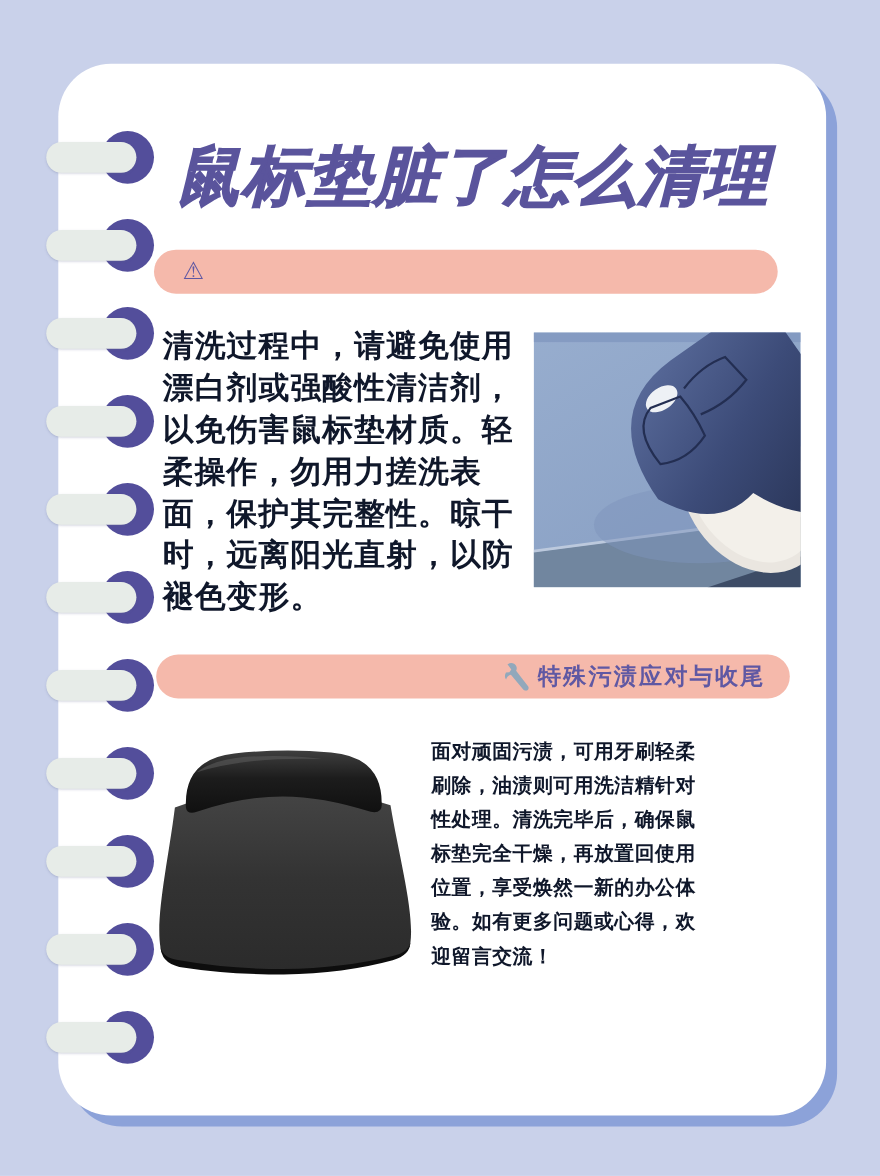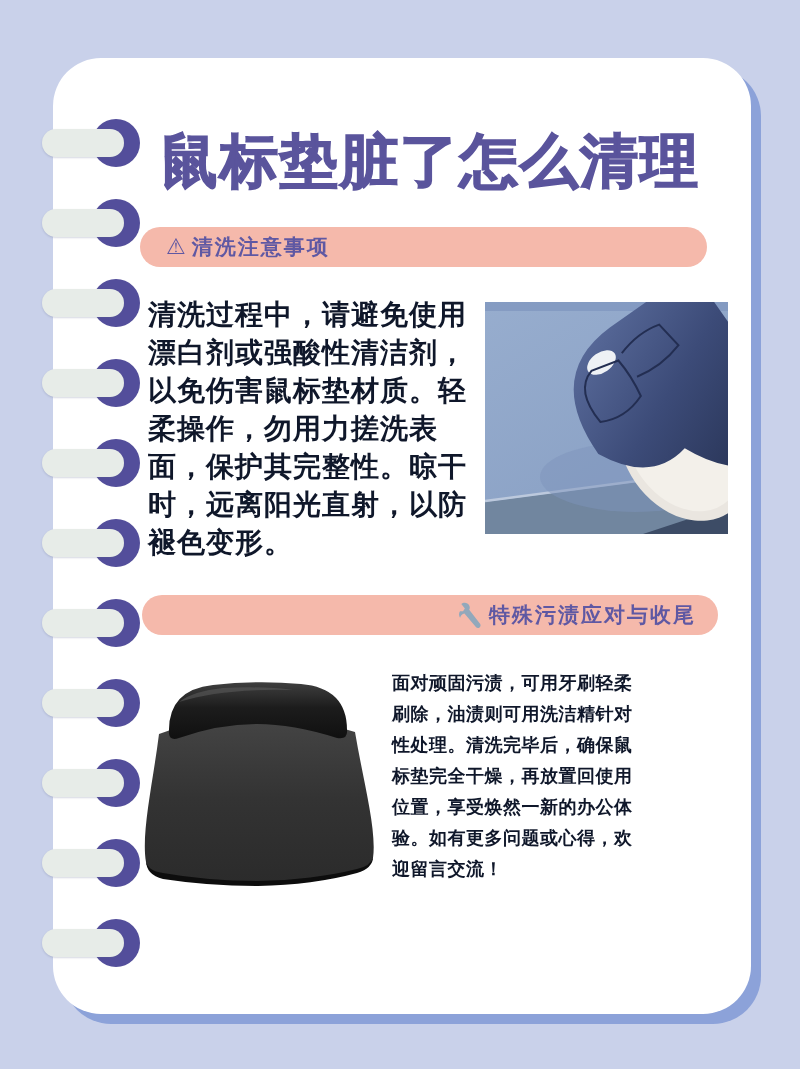--- a/index.html
+++ b/index.html
@@ -31,20 +31,21 @@
     box-shadow:0 1px 2px rgba(90,100,140,.25);
   }
 
   .title{
     position:absolute;left:120px;top:118px;width:620px;
     text-align:center;
     font-size:58px;line-height:86px;font-weight:900;
     color:#5a549c;letter-spacing:2px;
     -webkit-text-stroke:1.5px #5a549c;
     white-space:nowrap;
+    font-style:italic;
   }
 
   .banner{
     position:absolute;height:40px;border-radius:20px;background:#f5b9ab;
     display:flex;align-items:center;
     font-weight:bold;font-size:21px;color:#5f58a3;letter-spacing:2px;
   }
   .banner1{left:140px;top:227px;width:567px;padding-left:26px;box-sizing:border-box;}
   .banner2{left:142px;top:595px;width:576px;justify-content:flex-end;padding-right:22px;box-sizing:border-box;text-align:center;}
   .warn-glyph{font-size:22px;margin-right:4px;font-weight:bold;}
@@ -114,21 +115,20 @@
       <div class="ring">
         <span class="ring-circle"></span>
         <span class="ring-pill"></span>
       </div>
     </div>
 
   <div class="title">鼠标垫脏了怎么清理</div>
 
   <div class="banner banner1">
     <span class="warn-glyph">⚠</span>
-    <span>清洗注意事项</span>
   </div>
 
   <div class="para para1">清洗过程中，请避免使用
 漂白剂或强酸性清洁剂，
 以免伤害鼠标垫材质。轻
 柔操作，勿用力搓洗表
 面，保护其完整性。晾干
 时，远离阳光直射，以防
 褪色变形。</div>
 

